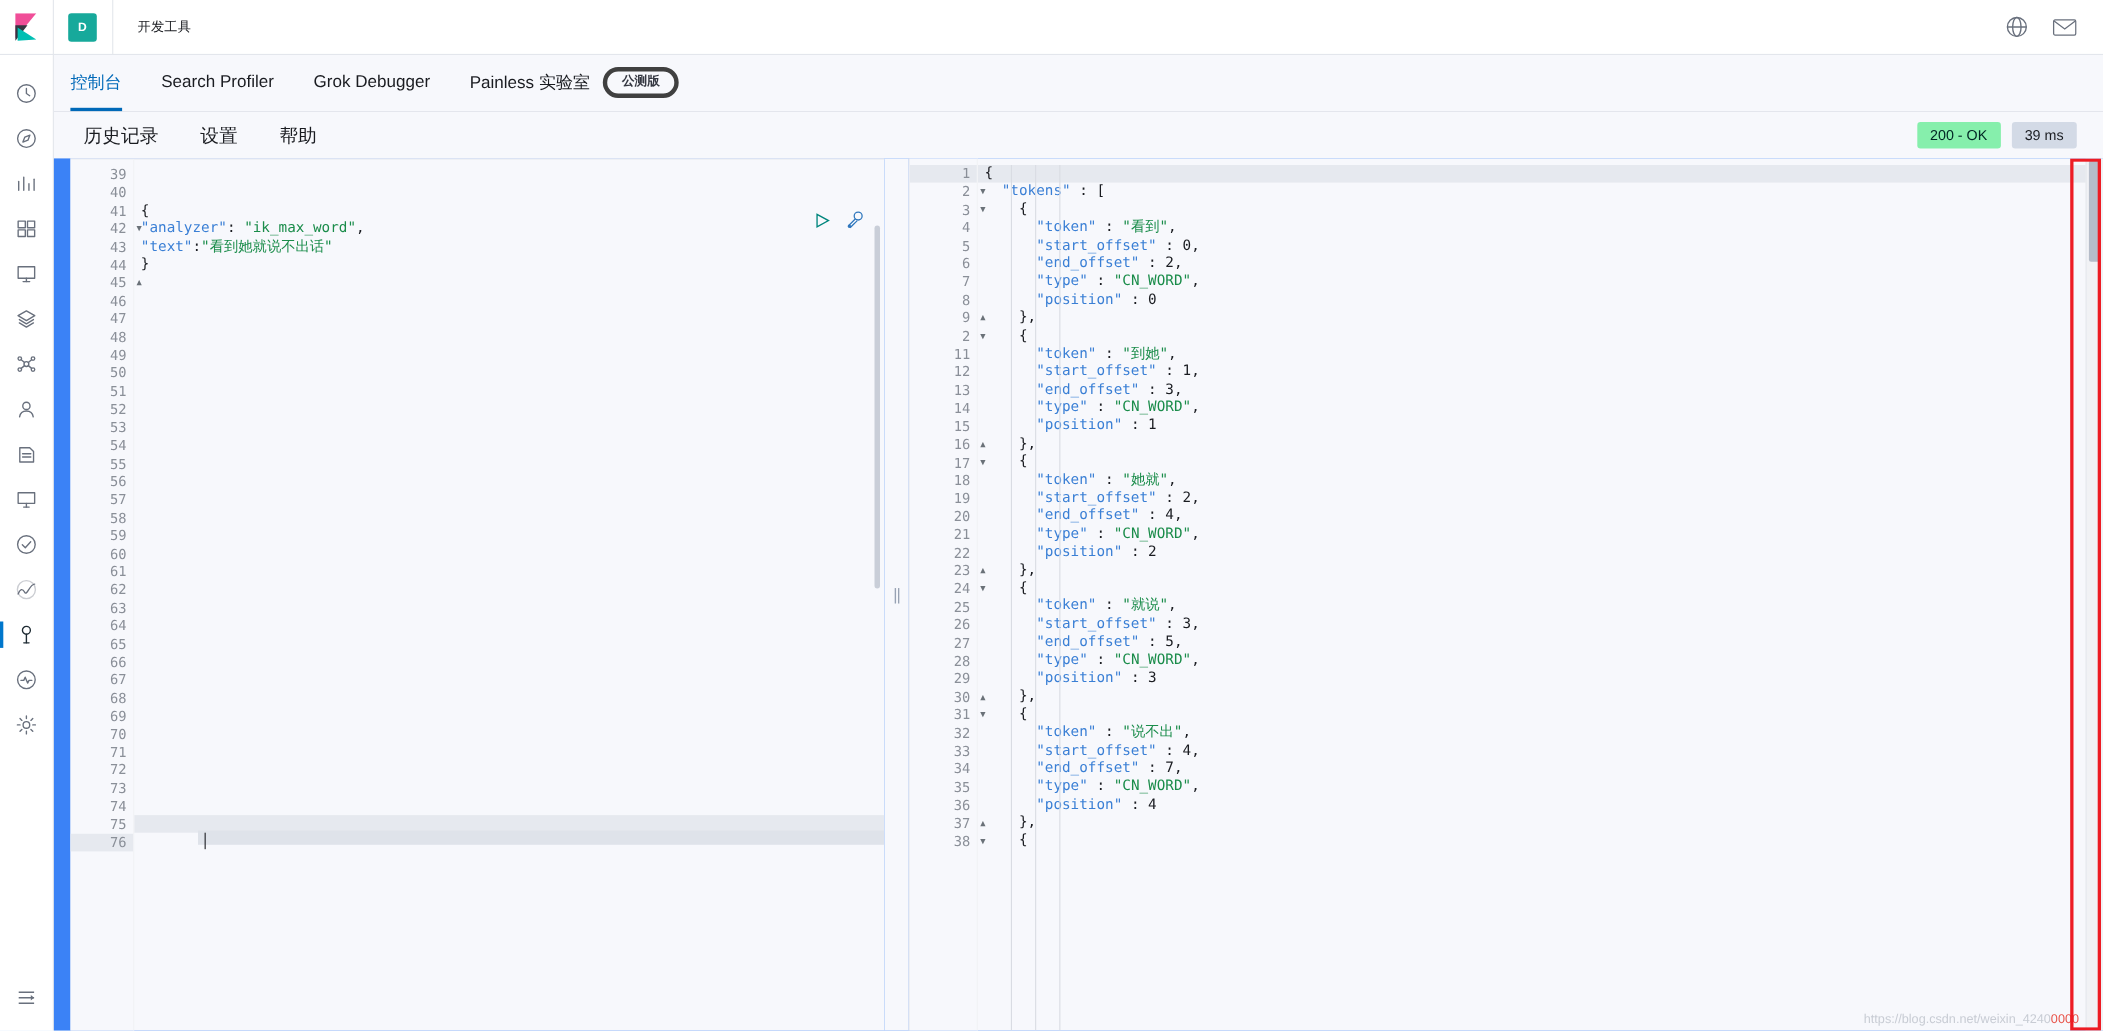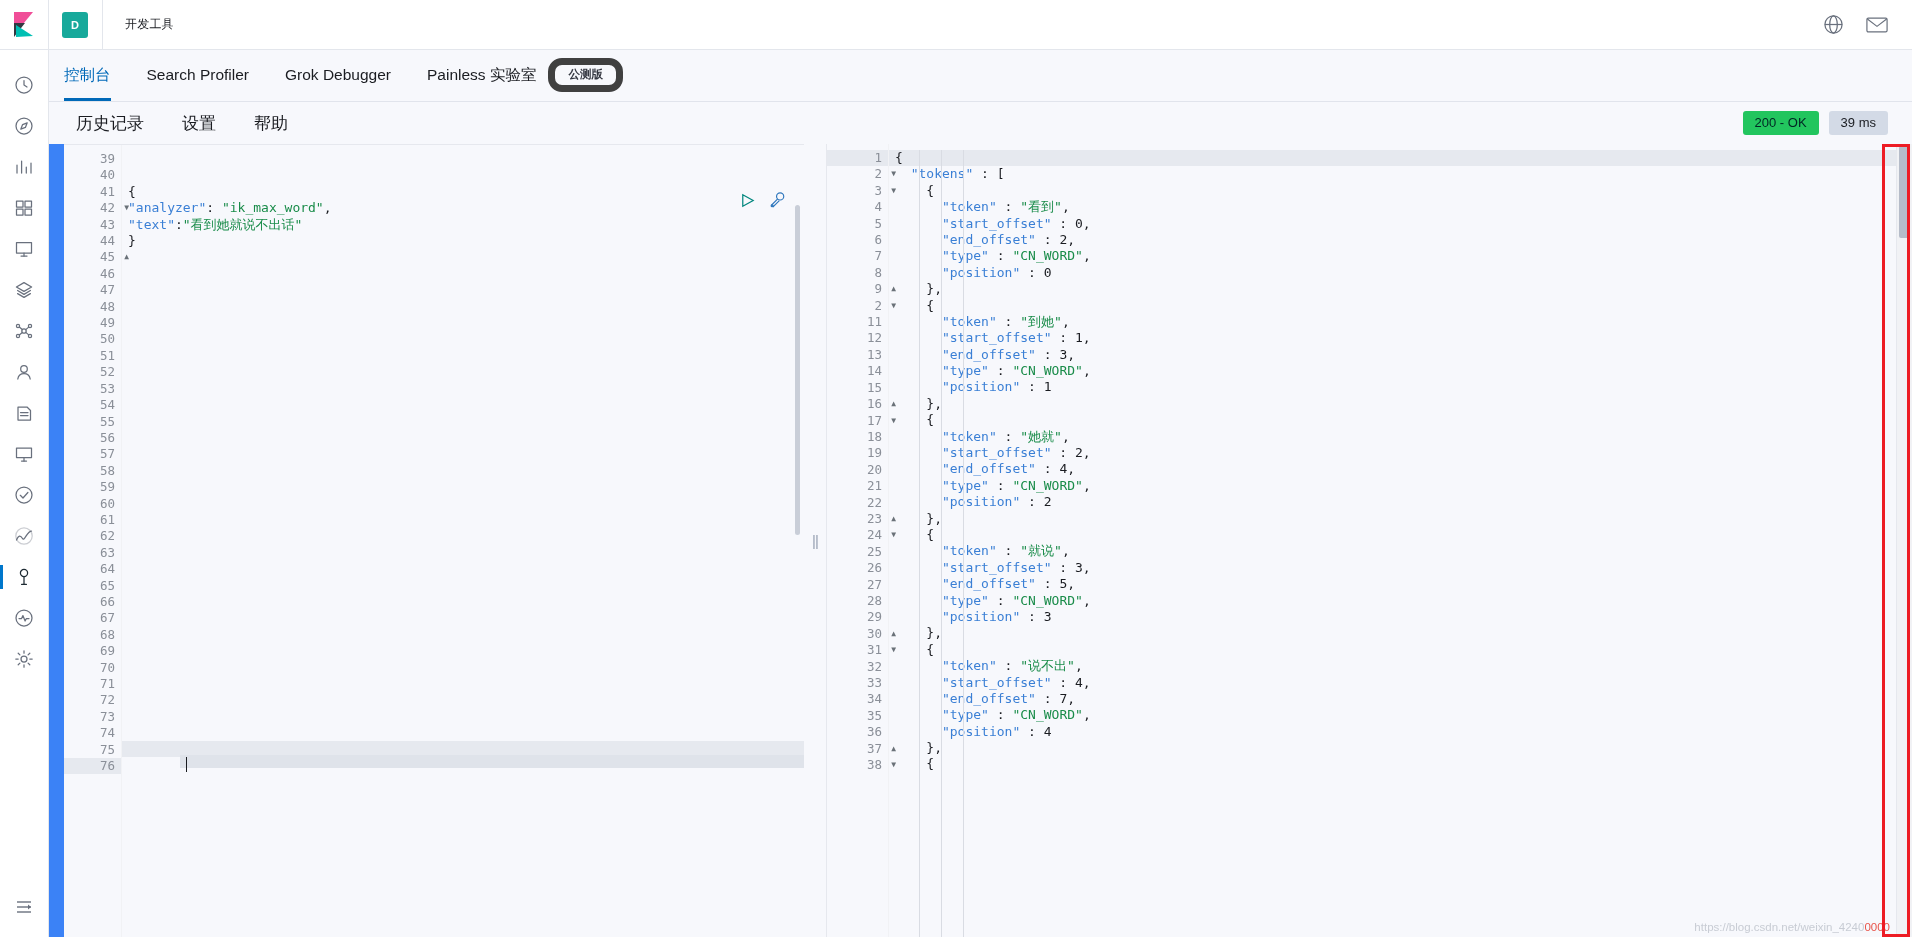--- a/index.html
+++ b/index.html
@@ -129,21 +129,21 @@
   .tab.active { color: #0069b8; }
   .tab.active::after {
     content: "";
     position: absolute;
     left: 0; right: 0; bottom: 0;
     height: 3px;
     background: #0069b8;
   }
   .tab .beta-pill {
     margin-left: 12px;
-    border: 7px solid #404040;
+    border: 4px solid #404040;
     border-radius: 14px;
     font-size: 11.5px;
     font-weight: bold;
     color: #343741;
     padding: 3px 13px 4px 13px;
     background: #f7f8fc;
     line-height: 1.1;
   }
 
   
@@ -157,21 +157,21 @@
   }
   .subnav-link {
     font-size: 17px;
     color: #1a1c21;
     margin-right: 26px;
     cursor: pointer;
     margin-left: 12px;
   }
   .subnav-spacer { flex: 1 1 auto; }
   .status-pill {
-    background: #22c55e;
+    background: #86efac;
     color: #012524;
     font-size: 13px;
     padding: 4px 12px 5px 12px;
     border-radius: 3px;
     margin-left: 10px;
   }
   .time-pill {
     background: #d3dae6;
     color: #1a1c21;
     font-size: 13px;

